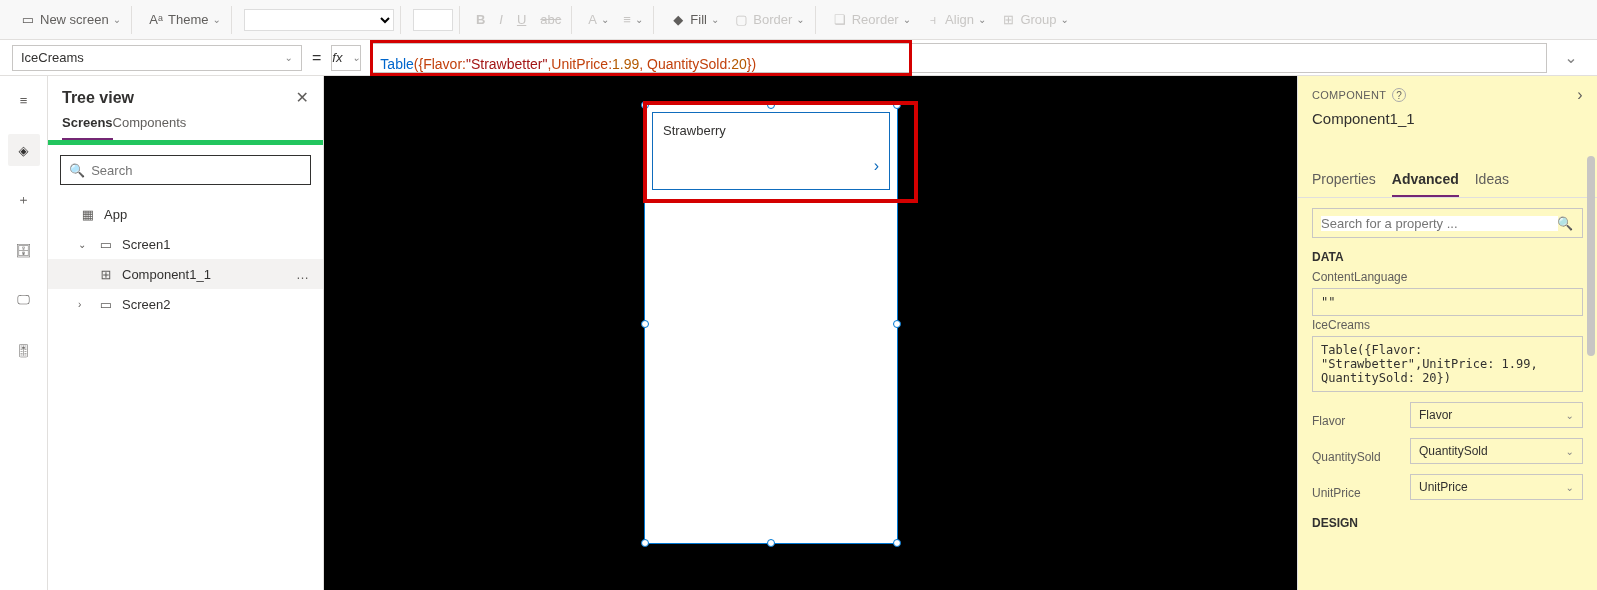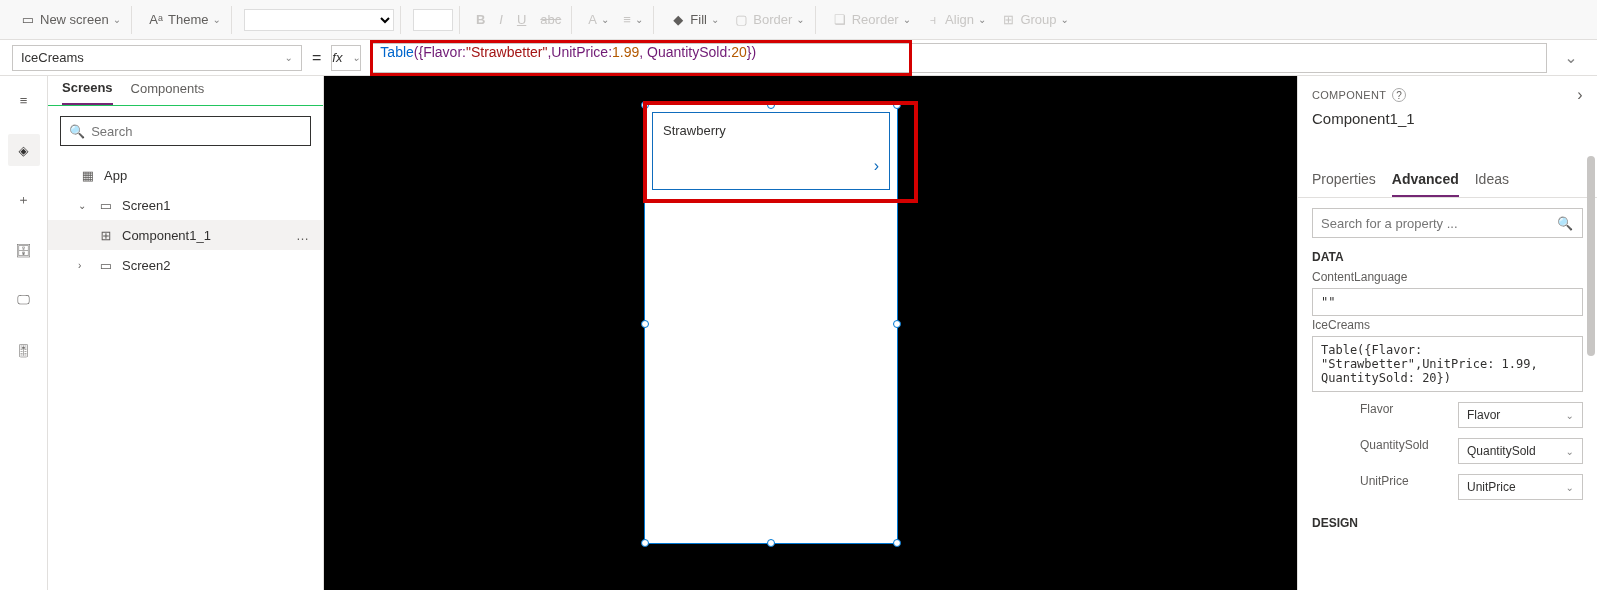--- a/index.html
+++ b/index.html
@@ -14,42 +14,42 @@
   .ribbon select.font { width: 150px; height: 22px; border: 1px solid #ddd; background:#fff; }
   .ribbon input.fontsize { width: 40px; height: 22px; border: 1px solid #ddd; background:#fff; text-align:center; }
   .chev { font-size: 10px; color: #888; }
   .icon { display:inline-flex; width:16px; height:16px; align-items:center; justify-content:center; }
 
   
   .formula-row { height: 36px; background: #fff; border-bottom: 1px solid #e1dfdd; display: flex; align-items: center; padding: 0 12px; gap: 10px; }
   .prop-select { width: 290px; height: 26px; border: 1px solid #c8c6c4; display:flex; align-items:center; justify-content:space-between; padding: 0 8px; background:#fff; }
   .eq { font-size: 16px; color:#333; }
   .fx-box { width: 30px; height:26px; border:1px solid #c8c6c4; display:flex; align-items:center; justify-content:space-between; font-style: italic; }
-  .formula-input { flex:1; height: 30px; border:1px solid #c8c6c4; display:flex; align-items:flex-start; padding:0 8px; font-family: Consolas, monospace; font-size:14px; position:relative; }
+  .formula-input { flex:1; height: 30px; border:1px solid #c8c6c4; display:flex; align-items:flex-end; padding:0 8px; font-family: Consolas, monospace; font-size:14px; position:relative; }
   .formula-highlight { position:absolute; left:-2px; top:-4px; width:542px; height:36px; border:3px solid #d40000; pointer-events:none; }
   .tok-fn { color:#0066cc; }
   .tok-str { color:#a31515; }
   .tok-num { color:#b35900; }
-  .tok-txt { color:#701a75; }
+  .tok-txt { color:#c2410c; }
   .formula-expand { width:28px; display:flex; align-items:center; justify-content:center; }
 
   
   .main { display:flex; height: calc(590px - 40px - 36px); }
 
   
   .rail { width: 48px; background:#fff; border-right:1px solid #e1dfdd; display:flex; flex-direction:column; align-items:center; padding-top:8px; gap:18px; }
   .rail .ritem { width:32px; height:32px; display:flex; align-items:center; justify-content:center; color:#605e5c; border-radius:2px; }
   .rail .ritem.active { background:#f3f2f1; color:#323130; }
 
   
   .treepanel { width: 276px; background:#fff; border-right:1px solid #e1dfdd; display:flex; flex-direction:column; }
   .treepanel .hdr { display:flex; align-items:center; padding: 12px 14px 4px; }
   .treepanel .hdr h3 { font-size:16px; font-weight:600; flex:1; }
   .treepanel .hdr .close { font-size:16px; color:#605e5c; }
-  .treepanel .tabs { display:flex; gap:18px; padding: 4px 14px 0; border-bottom:1px solid #22c55e;align-items:center; }
+  .treepanel .tabs { display:flex; padding: 4px 14px 0; border-bottom:5px solid #22c55e; }
   .treepanel .tabs .tab { padding-bottom:8px; color:#605e5c; }
   .treepanel .tabs .tab.active { color:#323130; border-bottom:2px solid #742774; font-weight:600; }
   .searchbox { margin: 10px 12px; border:1px solid #323130; height:30px; display:flex; align-items:center; padding:0 8px; gap:6px; }
   .searchbox input { border:none; outline:none; flex:1; font-size:13px; }
   .treelist { padding: 4px 0; }
   .node { display:flex; align-items:center; gap:8px; height:30px; padding: 0 12px; }
   .node.child { padding-left: 30px; }
   .node.grandchild { padding-left: 50px; background:#f3f2f1; }
   .node .exp { width:12px; color:#605e5c; font-size:10px; }
   .node .nicon { width:16px; display:flex; align-items:center; justify-content:center; color:#605e5c; }
@@ -59,34 +59,34 @@
   .canvas { flex:1; position:relative; background:#000000; }
   .phone { position:absolute; left:320px; top:28px; width:254px; height:440px; background:#fff; border:1px solid #c8c6c4; }
   .selbox { position:absolute; left:320px; top:28px; width:254px; height:440px; border:1px solid #0078d4; }
   .handle { position:absolute; width:8px; height:8px; background:#fff; border:1px solid #0078d4; border-radius:50%; }
   .gallery-item { position:absolute; left:328px; top:36px; width:238px; height:78px; border:1px solid #0f6cbd; background:#fff; padding:10px; }
   .gallery-item .flavor { color:#323130; font-size:13px; }
   .gallery-item .arrow { position:absolute; right:10px; bottom:14px; color:#0f6cbd; font-size:16px; }
   .gallery-highlight { position:absolute; left:319px; top:25px; width:275px; height:102px; border:4px solid #d40000; pointer-events:none; background:transparent; }
 
   
-  .rightpanel { width: 300px; background:#ffffff; border-left:1px solid #e1dfdd; display:flex; flex-direction:column; }
+  .rightpanel { width: 300px; background:#fef9c3; border-left:1px solid #e1dfdd; display:flex; flex-direction:column; }
   .rp-hdr { padding:10px 14px 2px; display:flex; align-items:center; gap:6px; color:#605e5c; font-size:11px; letter-spacing:0.3px; }
   .rp-hdr .expand { margin-left:auto; font-size:16px; color:#605e5c; }
   .rp-title { padding: 4px 14px 8px; font-size:15px; color:#323130; }
   .rp-tabs { display:flex; gap:16px; padding: 0 14px; border-bottom:1px solid #e1dfdd; }
   .rp-tabs .tab { padding-bottom:8px; color:#605e5c; font-size:14px;margin-top:36px; }
   .rp-tabs .tab.active { color:#323130; border-bottom:2px solid #742774; font-weight:600; }
   .rp-body { padding: 10px 14px; overflow:auto; flex:1; }
   .propsearch { border:1px solid #c8c6c4; height:30px; display:flex; align-items:center; padding:0 8px; margin-bottom:12px; }
   .propsearch input { border:none; outline:none; flex:1; font-size:13px; color:#605e5c; }
   .section-label { font-size:12px; font-weight:700; color:#323130; margin: 6px 0; }
   .fieldlabel { font-size:12px; color:#605e5c; margin-top:2px; }
   .fieldbox { border:1px solid #c8c6c4; padding:6px 8px; font-family:Consolas, monospace; font-size:12px; margin-top:4px; min-height:26px; white-space:pre-wrap; }
-  .proprow { display:flex; align-items:flex-start; margin-top:10px; gap:8px;margin-left:48px; }
+  .proprow { display:flex; align-items:flex-end; margin-top:10px; gap:8px; }
   .proprow .lbl { width:90px; font-size:12px; color:#605e5c; }
   .proprow .sel { flex:1; border:1px solid #c8c6c4; height:26px; display:flex; align-items:center; justify-content:space-between; padding: 0 8px; font-size:12px; }
   .scrollthumb { position:absolute; right:2px; top:80px; width:8px; height:200px; background:#c8c6c4; border-radius:4px; }
 </style>
 </head>
 <body>
 
 <div class="ribbon">
   <div class="grp">
     <div class="btn">
@@ -198,20 +198,24 @@
     </div>
     <div class="ritem">
       <span>🖵</span>
     </div>
     <div class="ritem">
       <span>🎚</span>
     </div>
   </div>
 
   <div class="treepanel">
+    <div class="hdr">
+      <h3>Tree view</h3>
+      <span class="close">✕</span>
+    </div>
     <div class="tabs">
       <div class="tab active">Screens</div>
       <div class="tab">Components</div>
     </div>
     <div class="searchbox">
       <span>🔍</span>
       <input placeholder="Search" style="">
     </div>
     <div class="treelist">
       <div class="node">

